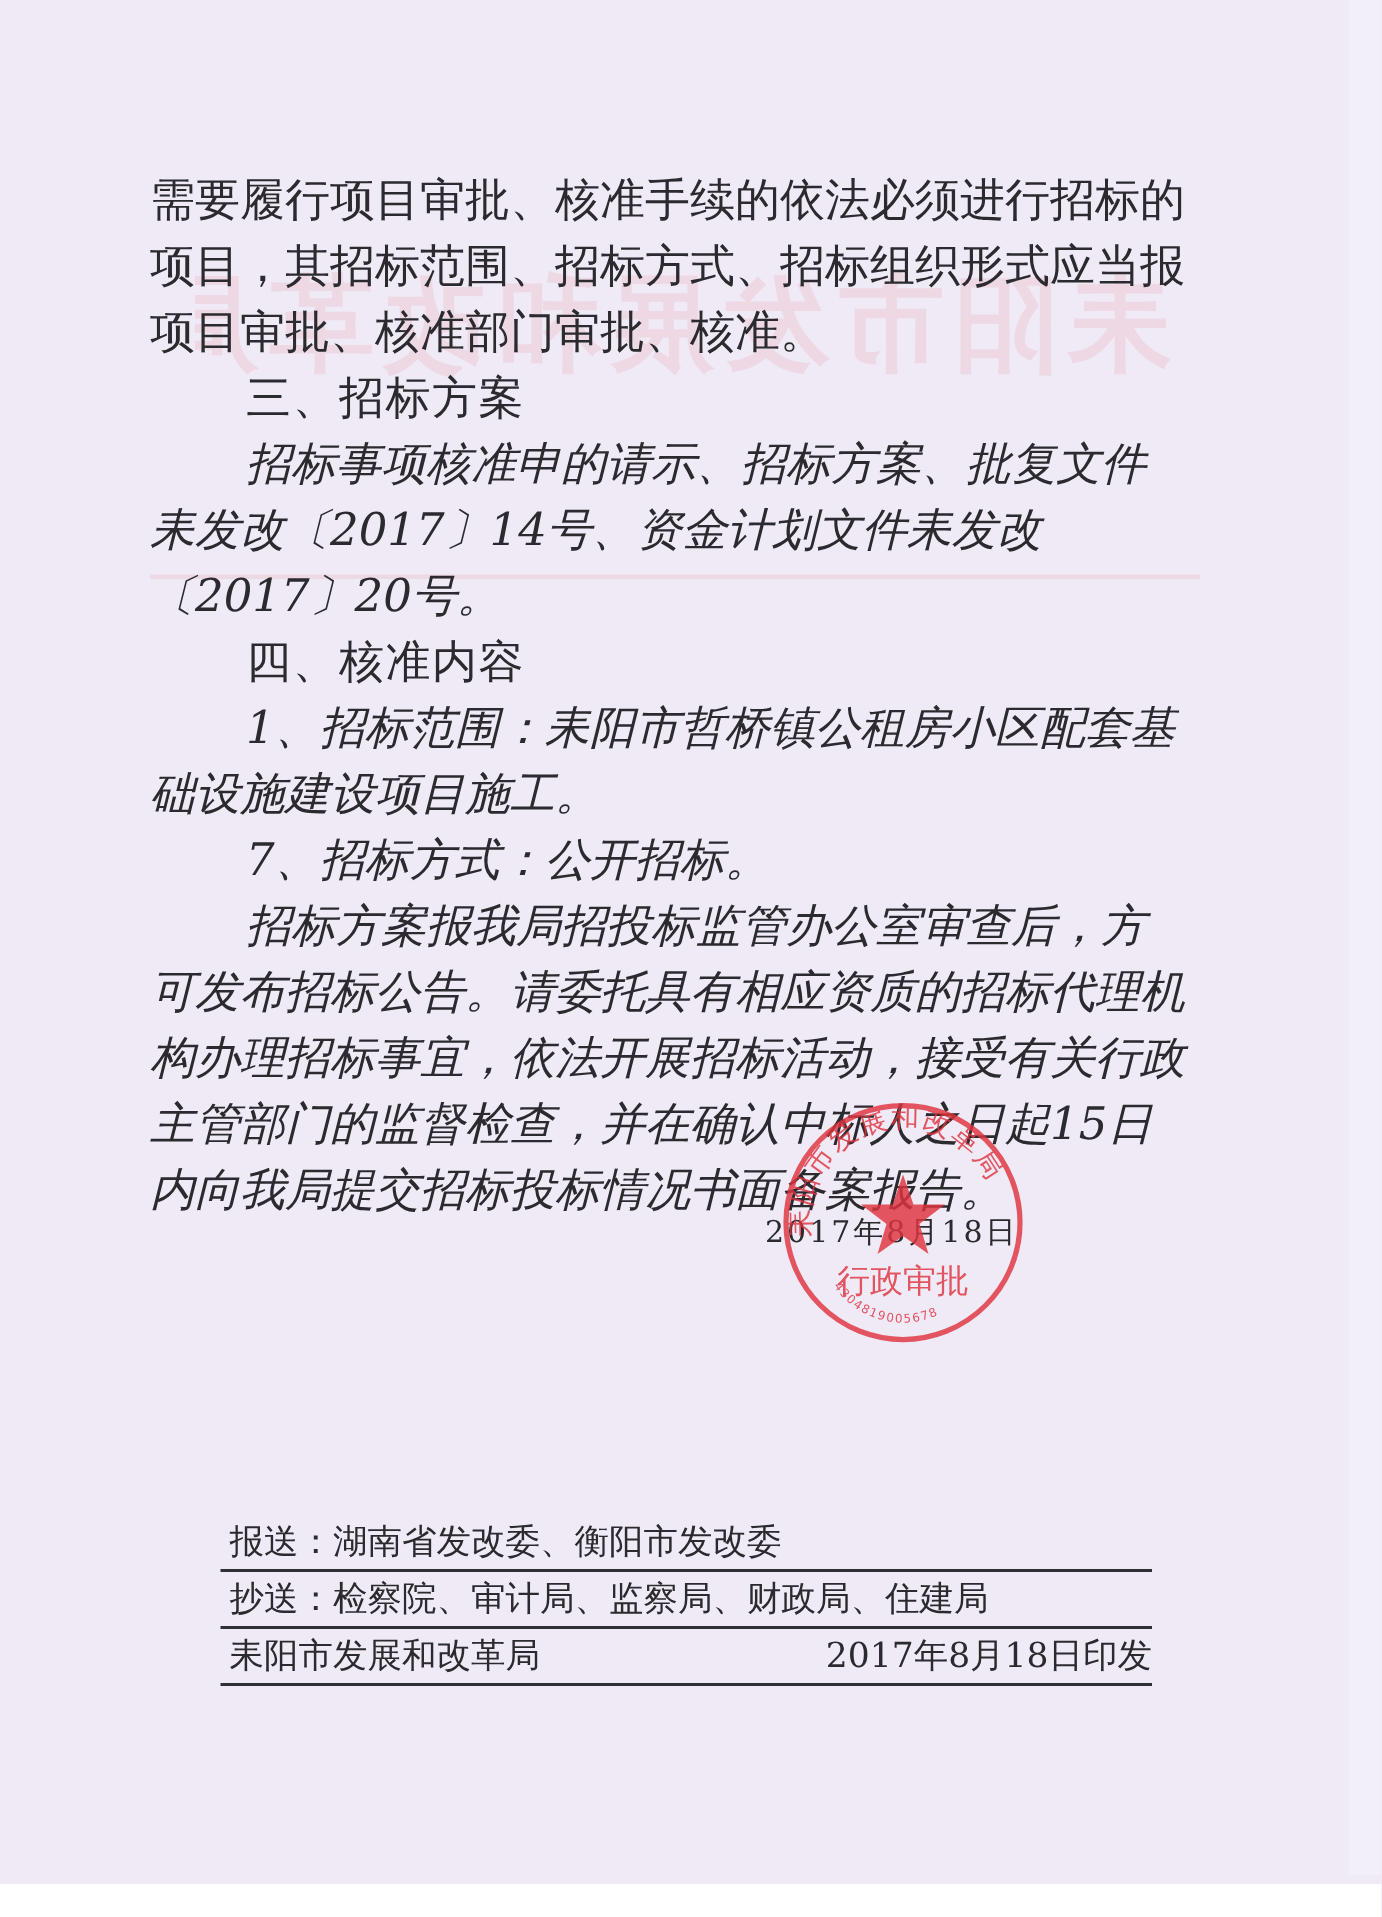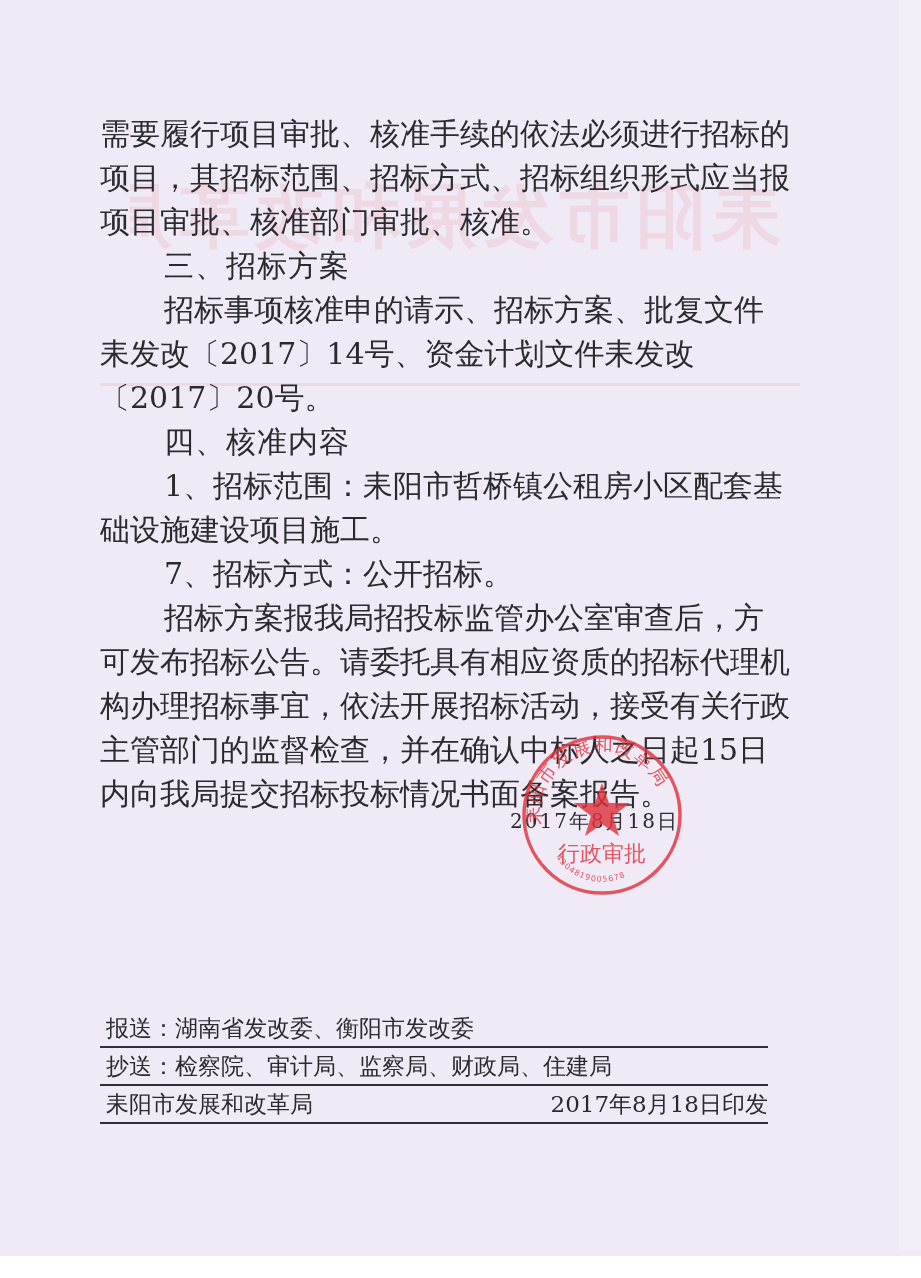--- a/index.html
+++ b/index.html
@@ -27,39 +27,40 @@
   }
   .bleed-line {
     position: absolute; left: 100px; top: 383px; width: 700px; height: 3px;
     background: rgba(225, 60, 70, 0.10);
   }
   .body-text {
     position: absolute; left: 100px; top: 112px; width: 690px;
     font-size: 30px; line-height: 44px;
   }
   .para { margin: 0; text-indent: 0; }
-  .para.indent { text-indent: 64px; }
+  .para.indent { text-indent: 64px; font-style: italic; }
   .heading { margin: 0; padding-left: 64px; letter-spacing: 1px; }
   .date-line {
     position: absolute; left: 510px; top: 808px;
     font-size: 20px; letter-spacing: 2px; z-index: 1;
   }
   .stamp {
     position: absolute; left: 520px; top: 733px; width: 164px; height: 164px;
     z-index: 2; opacity: 0.82;
   }
   .footer {
     position: absolute; left: 100px; top: 1010px; width: 668px;
     font-size: 23px;
   }
   .footer-row {
     display: flex; justify-content: space-between; align-items: center;
     height: 36px; line-height: 36px;
     border-bottom: 2px solid #2f2f35;
     padding-left: 6px;
+    margin-left: 47px;
   }
   .footer-row:last-child { border-bottom-width: 2px; }
 </style>
 </head>
 <body>
 
 <div class="page-edge"></div>
 <div class="bottom-strip"></div>
 
 <div class="bleed-header">耒阳市发展和改革局文件</div>

